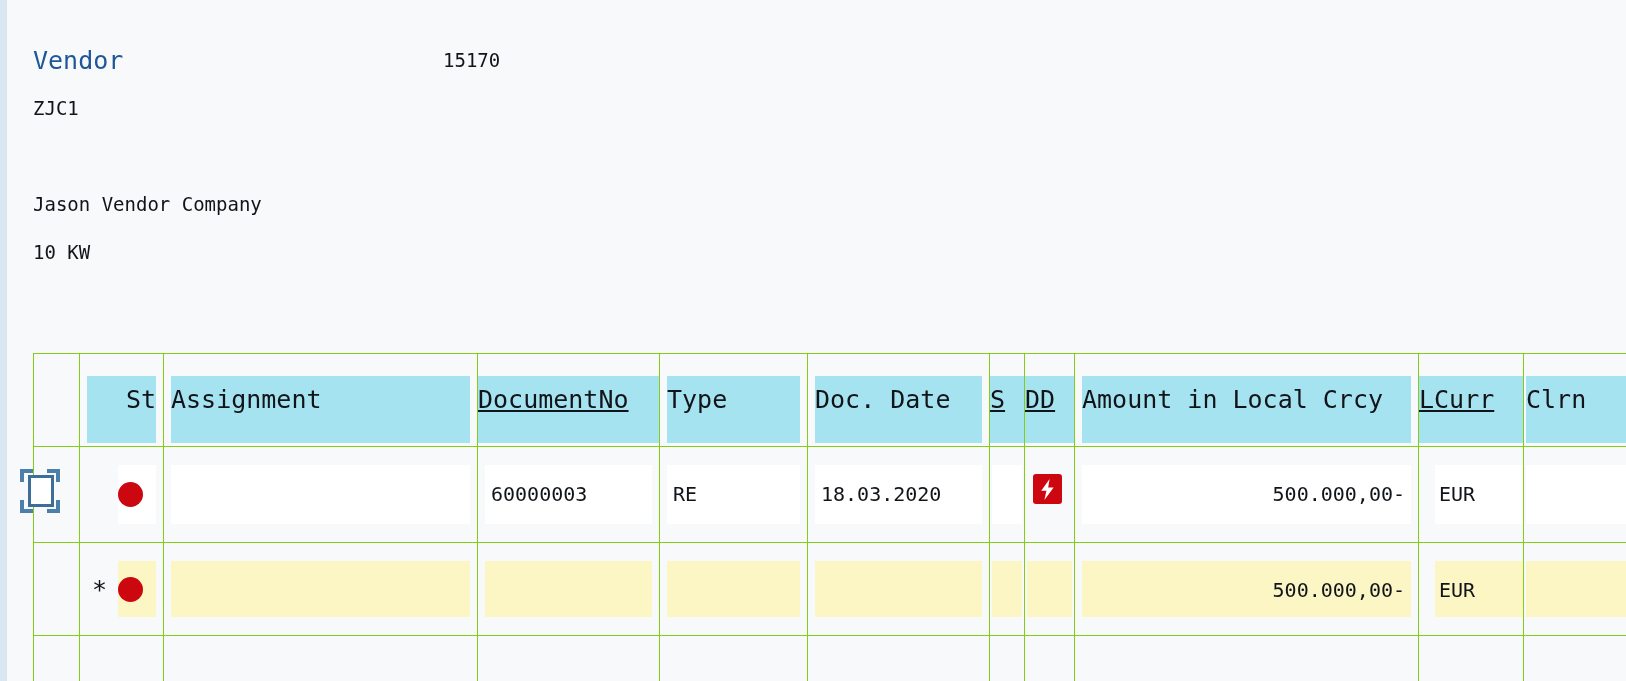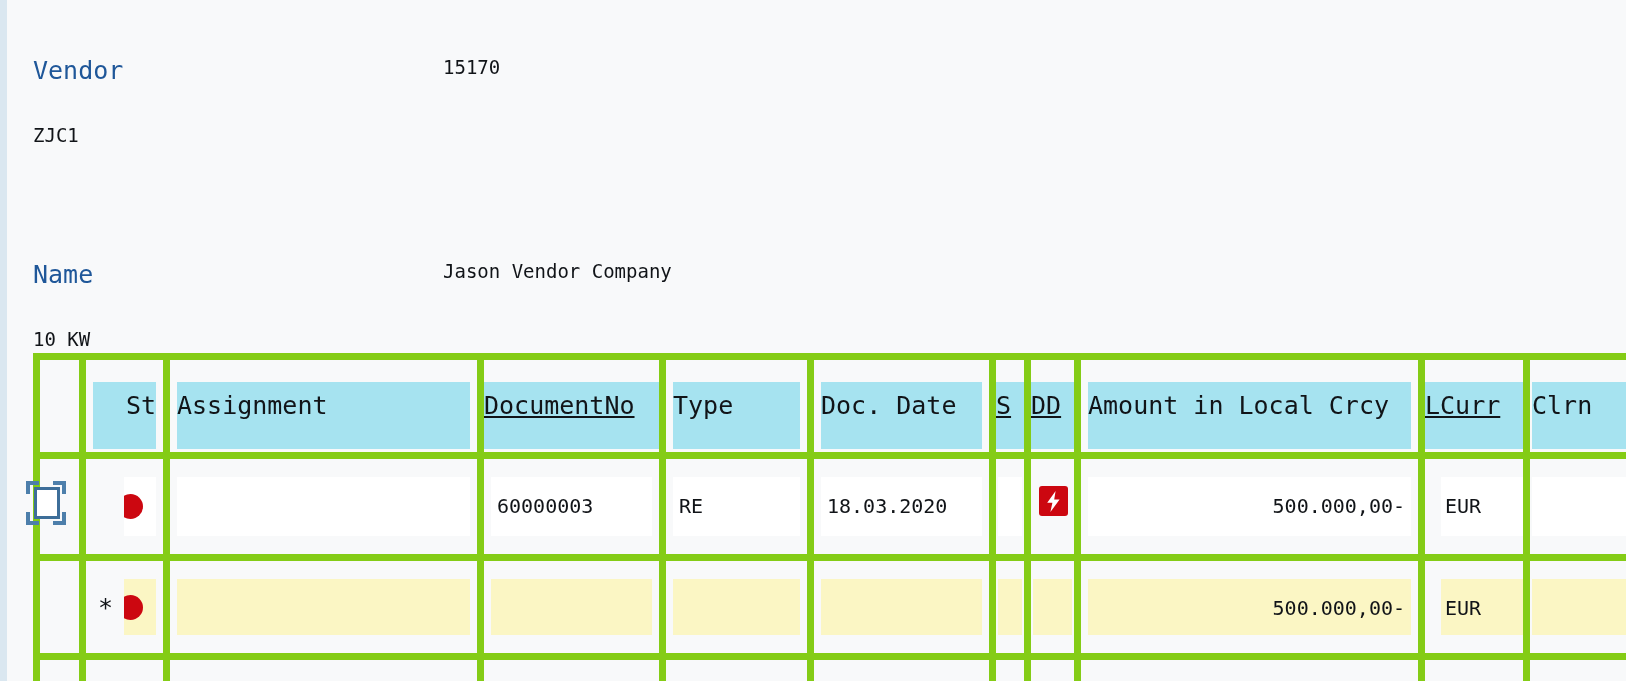--- a/index.html
+++ b/index.html
@@ -36,23 +36,22 @@
 
   
   #info-block {
     position: absolute;
     left: 26px;
     top: 36px;
     width: 900px;
   }
   .info-row {
     display: flex;
-    align-items: flex-start;
+    align-items: center;
     height: 48px;
-    margin-top: 20px;
   }
   .info-row.spacer { height: 48px; }
   .info-label {
     width: 410px;
     flex: 0 0 410px;
     color: #1f5799;
     font-size: 25px;
     letter-spacing: 0px;
     white-space: pre;
   }
@@ -65,21 +64,21 @@
   
   #grid {
     position: absolute;
     left: 26px;
     top: 353px;
     width: 1650px;     
     border-collapse: collapse;
     table-layout: fixed;
   }
   #grid td, #grid th {
-    border: 7px solid #84cc16;
+    border: 1px solid #84cc16;
     padding: 0;
     margin: 0;
     vertical-align: top;
     background: #f8f9fa;
     font-weight: normal;
   }
 
   
   .hrow th {
     height: 92px;
@@ -229,21 +228,20 @@
     <div class="info-row">
       <span class="info-value">ZJC1</span>
     </div>
 
     <div class="info-row spacer">
       <span class="info-label"></span>
       <span class="info-value"></span>
     </div>
 
     <div class="info-row">
-      <span class="info-label">Name</span>
       <span class="info-value">Jason Vendor Company</span>
     </div>
 
     <div class="info-row">
       <span class="info-value">10 KW</span>
     </div>
 
   </div>
 
   <table id="grid">

